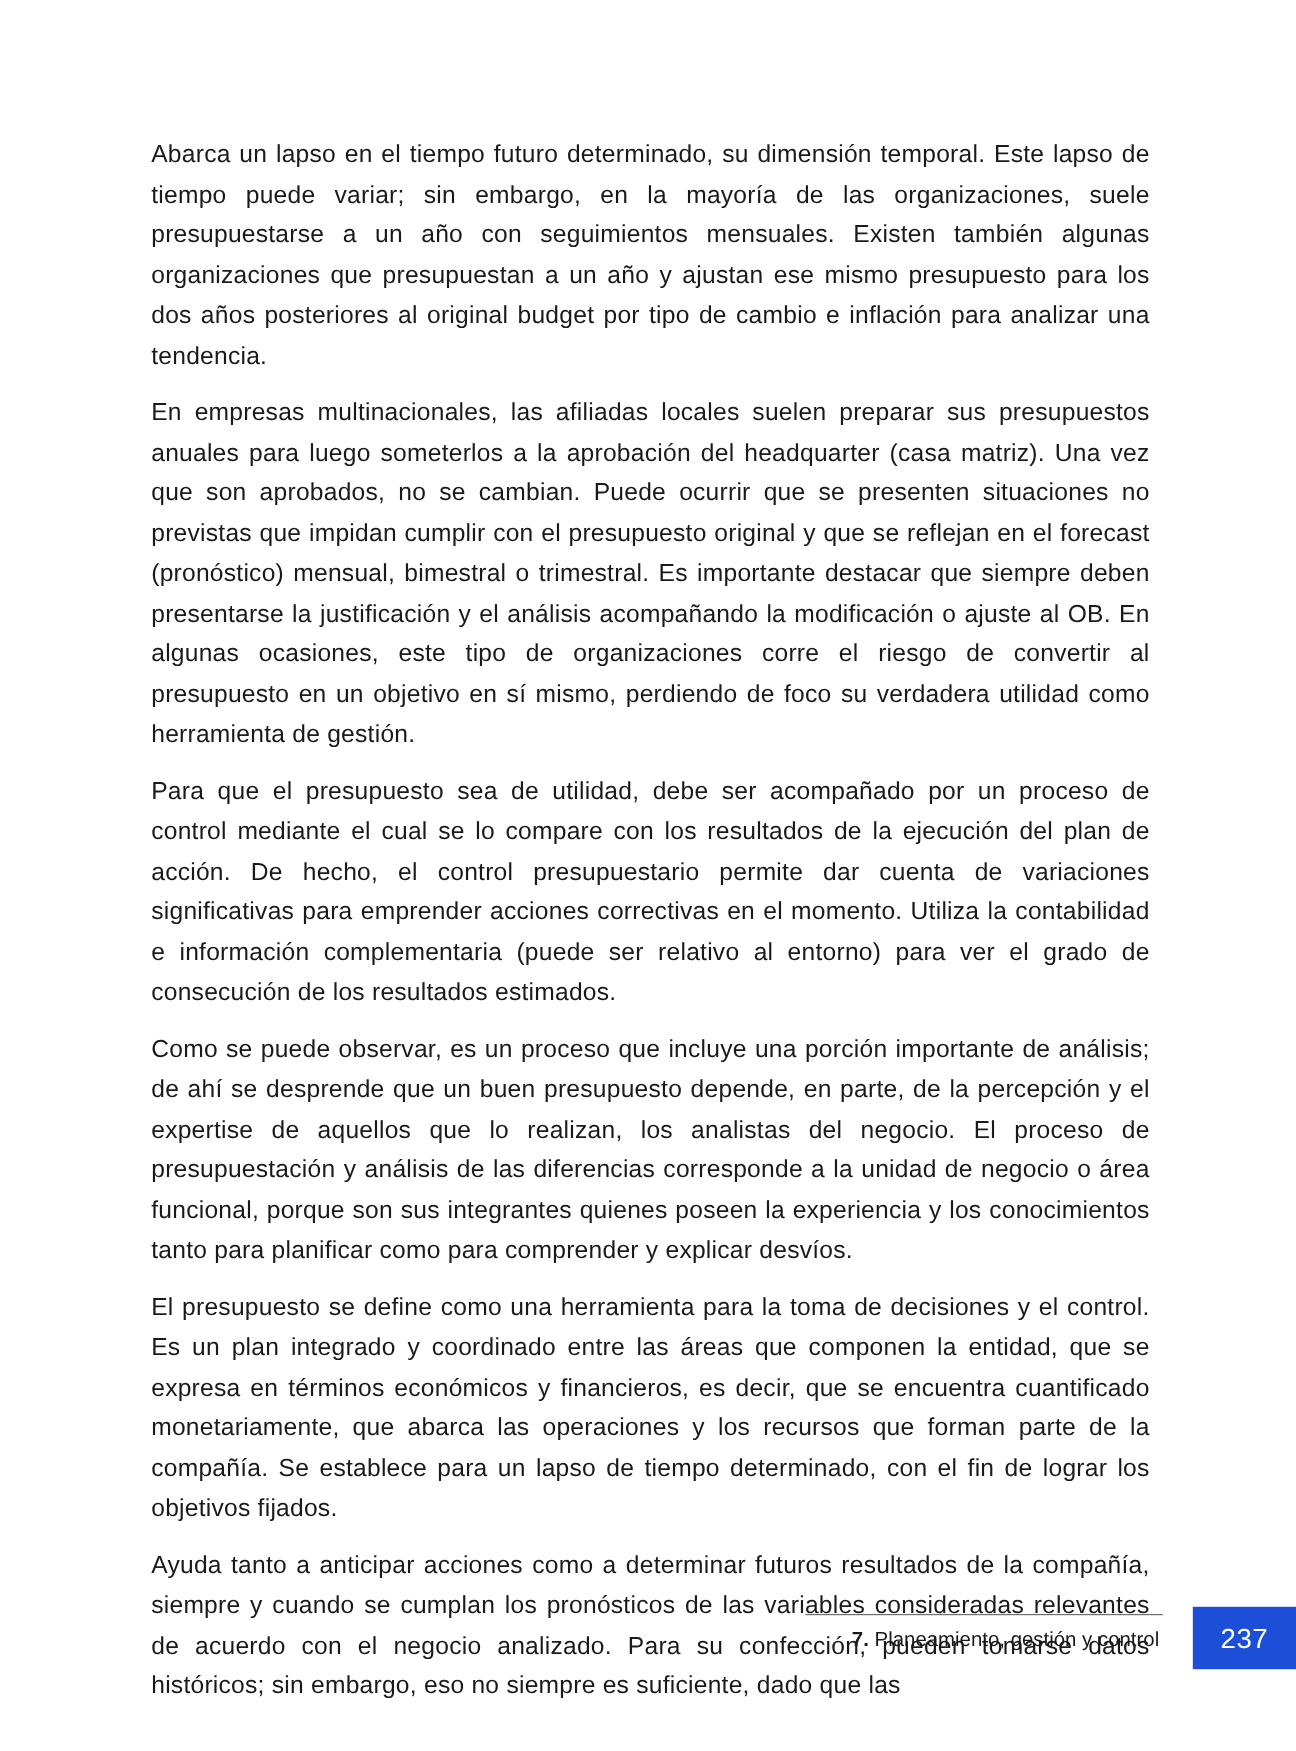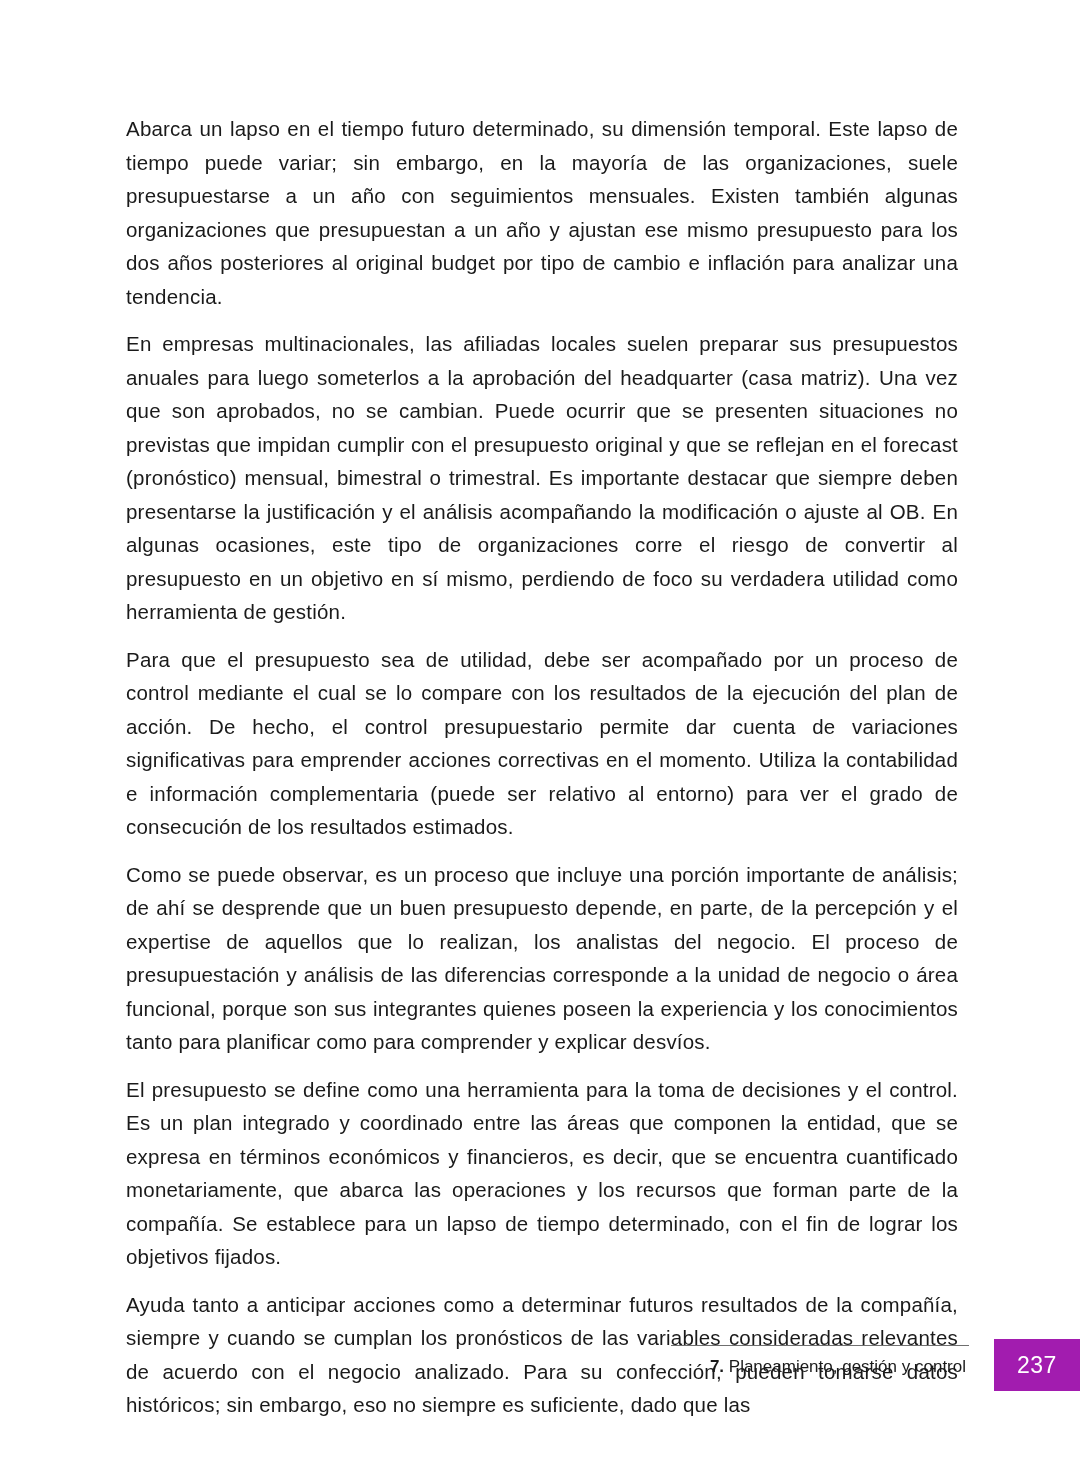--- a/index.html
+++ b/index.html
@@ -61,21 +61,21 @@
   }
   .footer-text b {
     font-weight: bold;
   }
   .page-number-box {
     position: absolute;
     right: 0px;
     top: -6px;
     width: 86px;
     height: 52px;
-    background: #a21caf;
+    background: #1d4ed8;
     color: #ffffff;
     display: flex;
     align-items: center;
     justify-content: center;
     font-size: 23px;
     letter-spacing: 0.02em;
   }
 </style>
 </head>
 <body>

